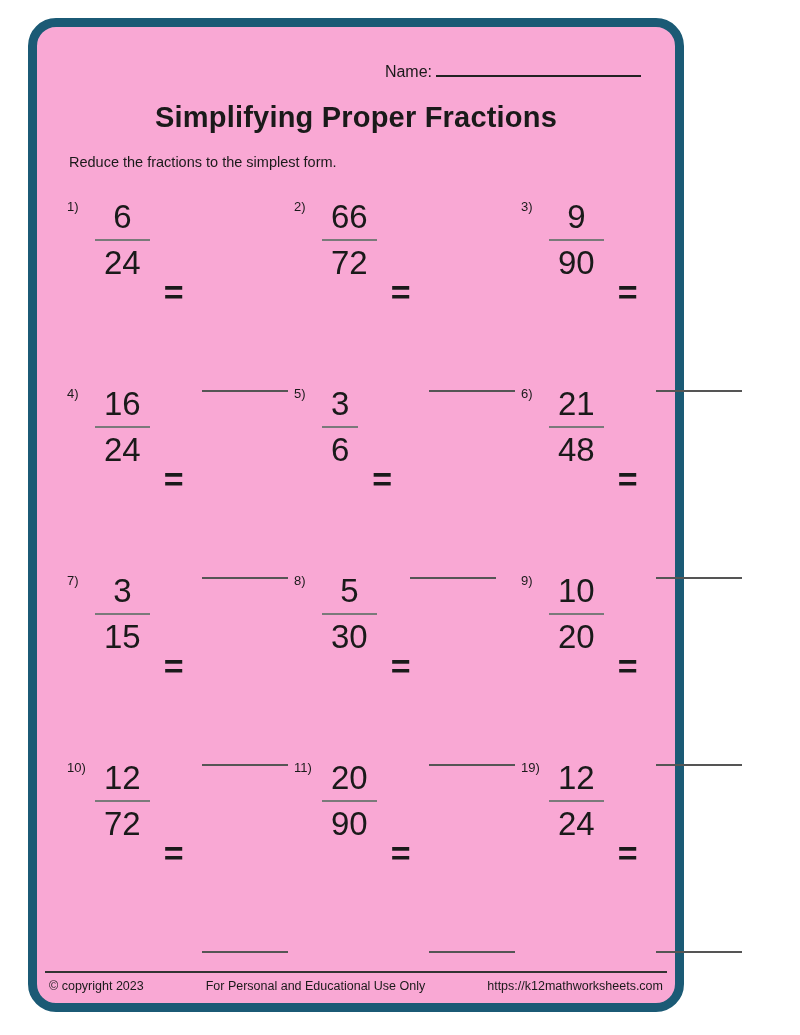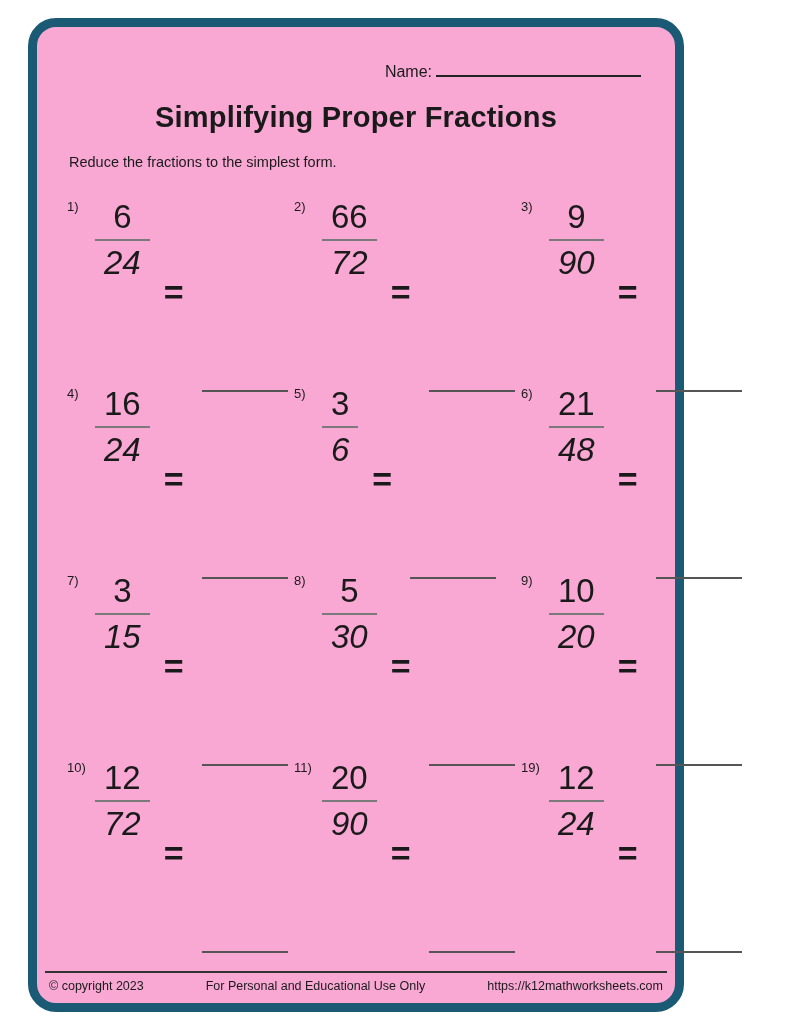--- a/index.html
+++ b/index.html
@@ -81,21 +81,21 @@
     font-size: 33px;
     line-height: 1.2;
     margin-left: 6px;
   }
   .frac .numtxt { padding: 0 9px; }
   .frac .bar {
     border-top: 2px solid #7a7a7a;
     height: 0;
     margin: 2px 0;
   }
-  .frac .dentxt { padding: 0 9px; font-style: italic; }
+  .frac .dentxt { padding: 0 9px; }
   .eq {
     font-size: 34px;
     font-weight: 700;
     margin-left: 14px;
     align-self: center;
     margin-top: 4px;
   }
   .blank {
     width: 86px;
     height: 0;

